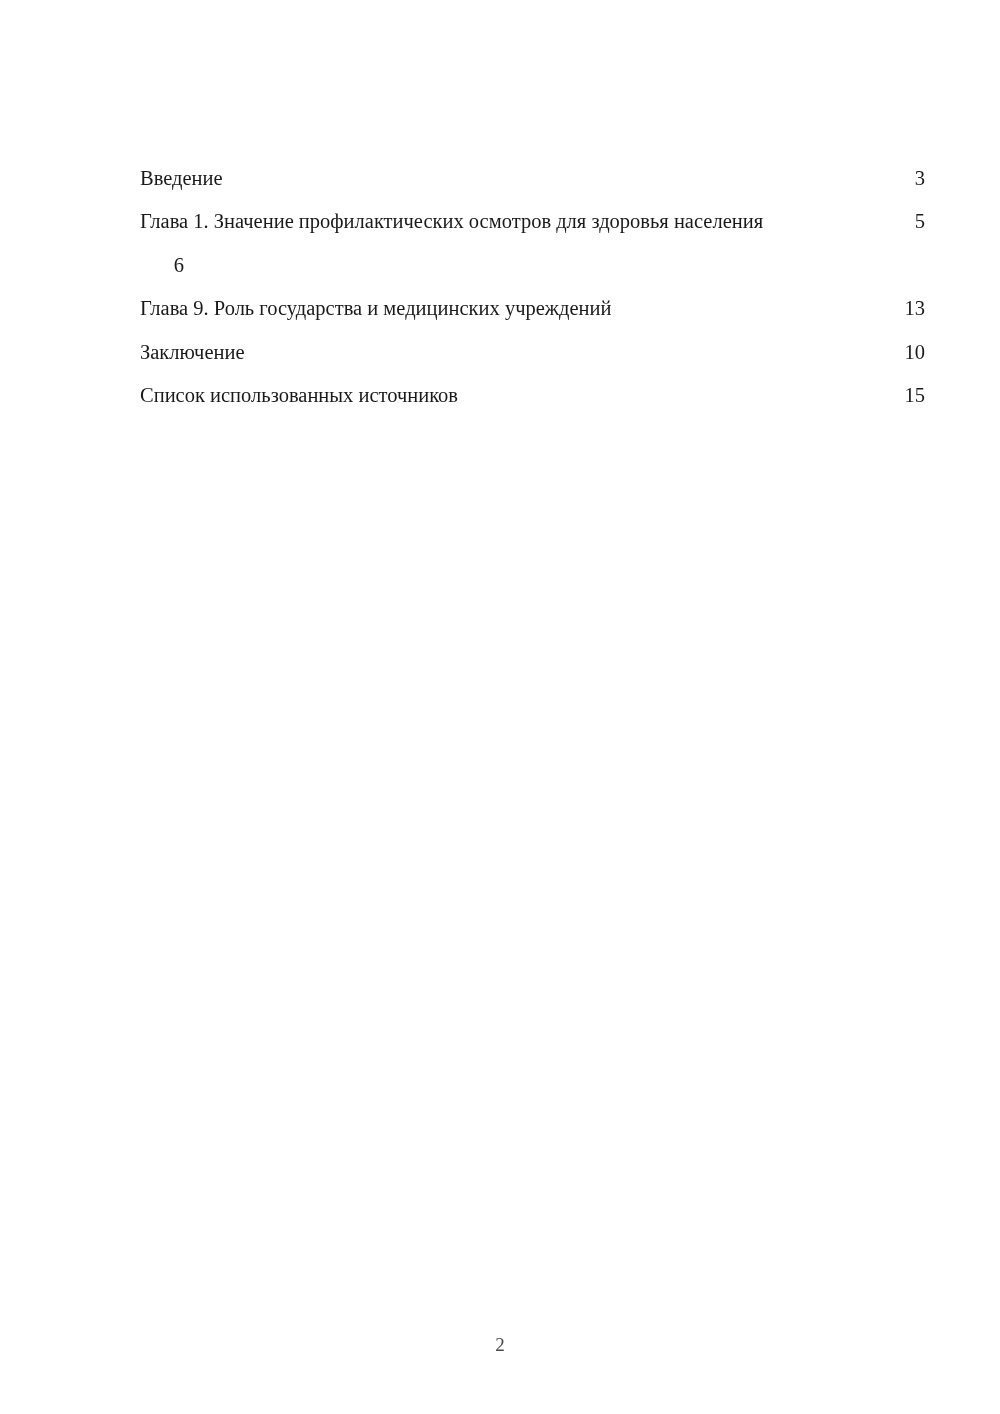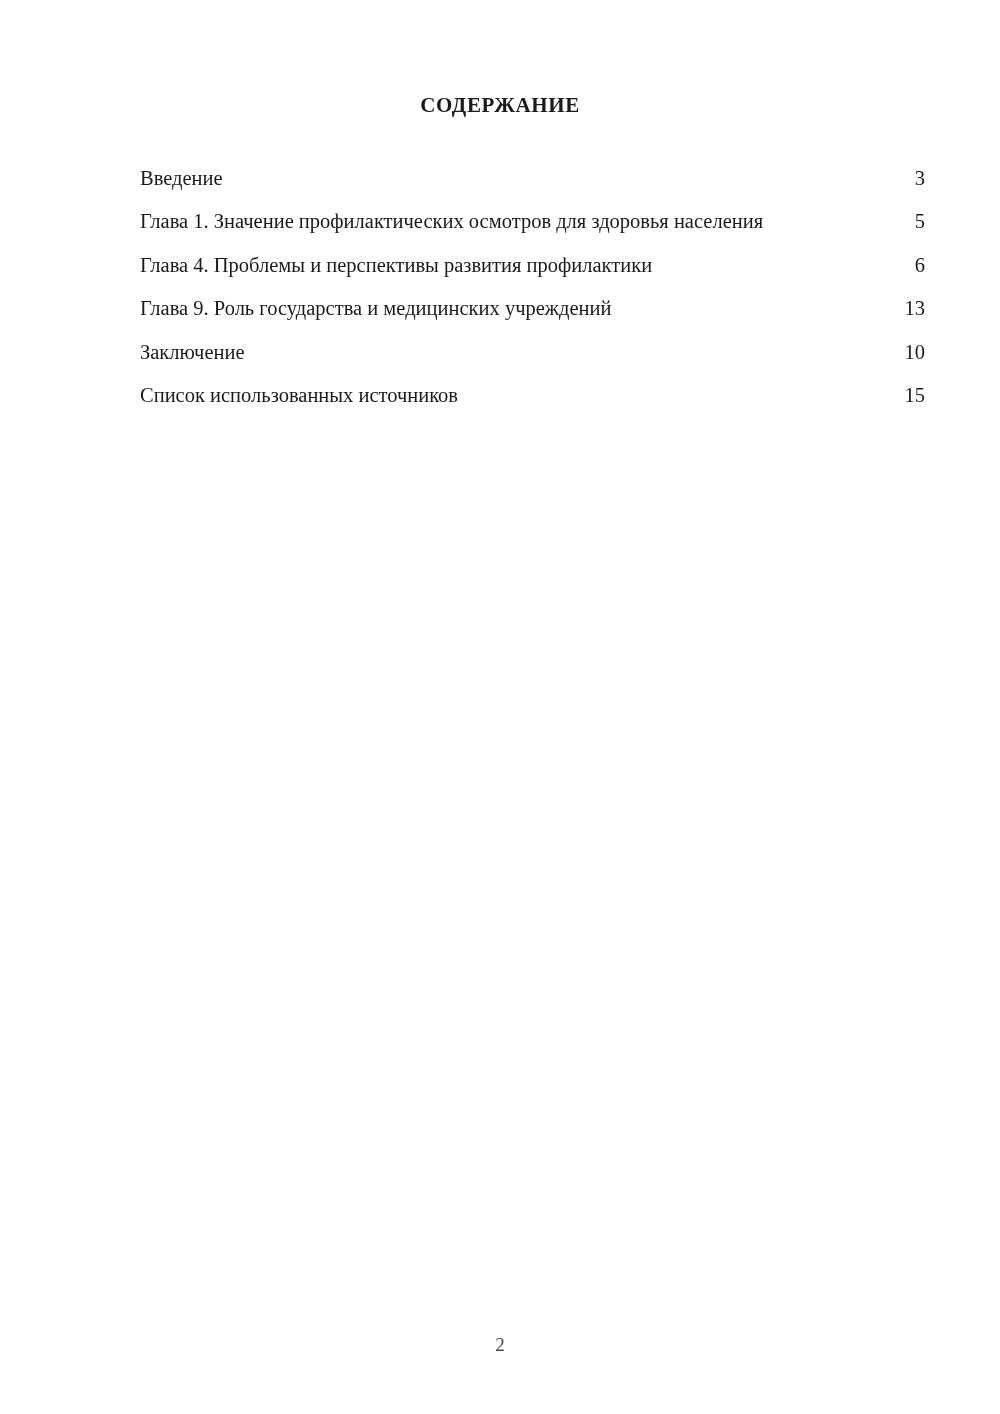--- a/index.html
+++ b/index.html
@@ -71,38 +71,36 @@
     text-align: center;
     font-size: 19px;
     color: #4a4a4a;
   }
 </style>
 </head>
 <body>
 
 <div class="page">
 
-  <h1 class="doc-title">СОДЕРЖАНИЕ</h1>
 
   <ul class="toc">
 
     <li class="toc-entry">
       <span class="label">Введение</span>
       <span class="page-num">3</span>
     </li>
 
     <li class="toc-entry multiline">
       <span class="label">Глава 1. Значение профилактических осмотров для здоровья населения</span>
       <span class="page-num">5</span>
     </li>
 
 
 
     <li class="toc-entry">
-      <span class="label">Глава 4. Проблемы и перспективы развития профилактики</span>
       <span class="page-num">6</span>
     </li>
 
     <li class="toc-entry">
       <span class="label">Глава 9. Роль государства и медицинских учреждений</span>
       <span class="page-num">13</span>
     </li>
 
     <li class="toc-entry">
       <span class="label">Заключение</span>

